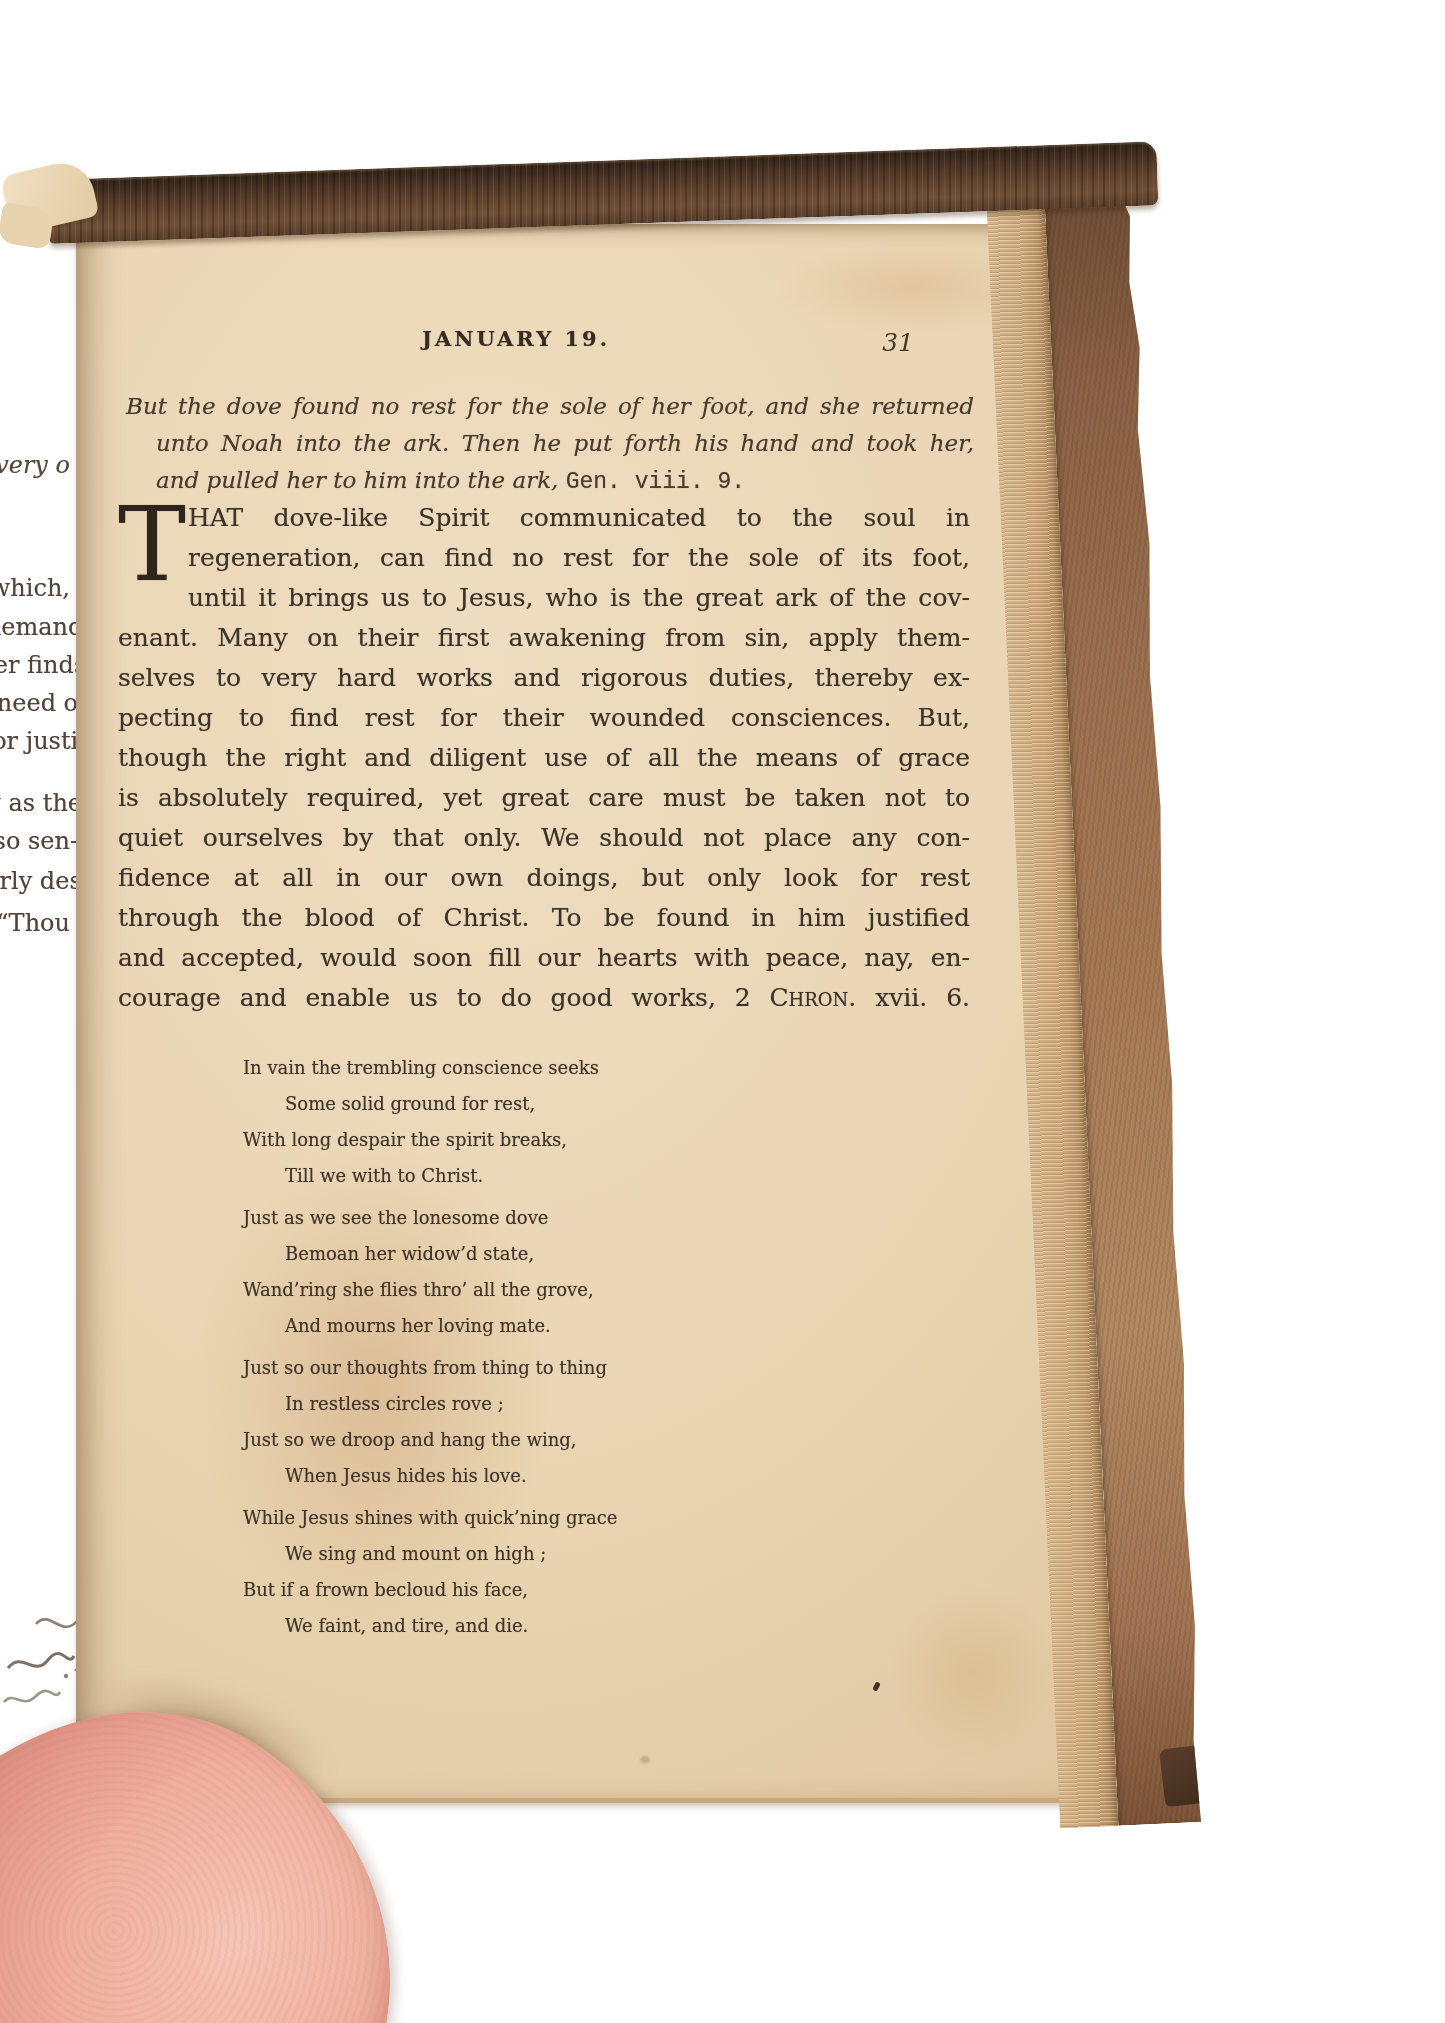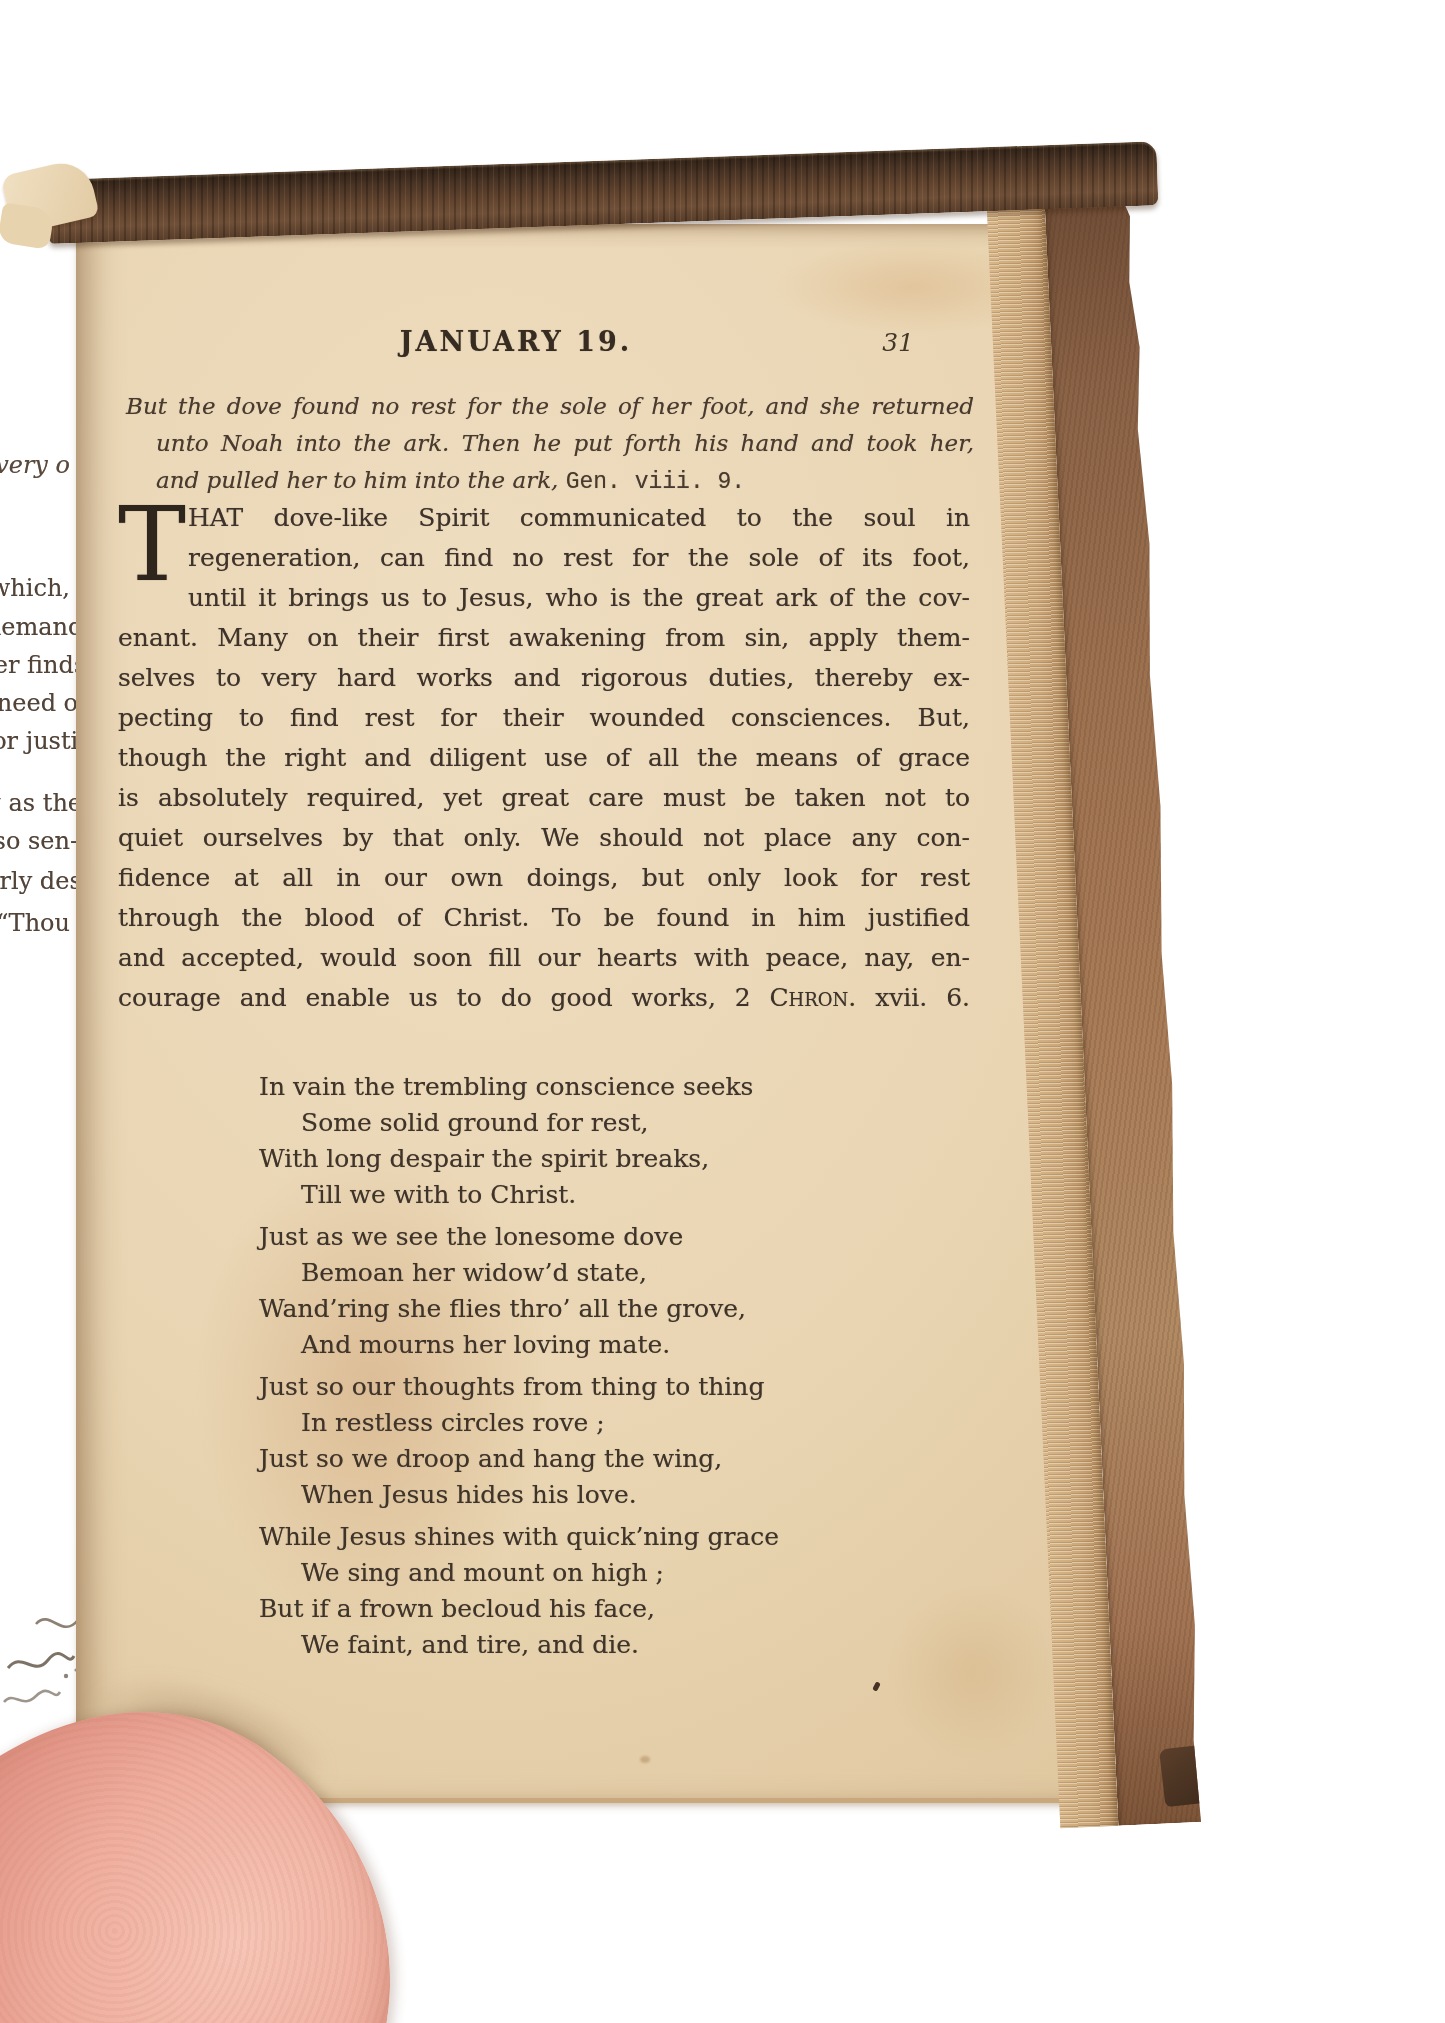--- a/index.html
+++ b/index.html
@@ -72,44 +72,44 @@
     clip-path:polygon(0 0,78% 0,92% 2%,88% 6%,96% 10%,90% 15%,97% 22%,91% 30%,96% 38%,90% 47%,95% 55%,89% 64%,94% 72%,88% 80%,93% 88%,86% 95%,90% 100%,0 100%);
     box-shadow:inset 4px 0 6px -3px rgba(50,30,15,.5);
   }
   .corner-dark{position:absolute;left:46px;bottom:18px;width:52px;height:58px;
     background:linear-gradient(150deg,#5a3f2b,#3e2a1b);border-radius:8px 4px 10px 6px;
     transform:rotate(-4deg);}
   
   .header-row{position:absolute;left:118px;top:326px;width:852px;height:44px;z-index:3;}
   .page-header{
     text-align:center;transform:translateX(-28px);
-    font-size:27px;letter-spacing:3px;color:#362c22;font-weight:bold;
+    font-size:21px;letter-spacing:3px;color:#362c22;font-weight:bold;
     text-shadow:0 0 1px rgba(54,44,34,.45);
   }
   .page-number{position:absolute;right:56px;top:2px;font-size:25px;color:#453829;font-style:italic;}
   .scripture{position:absolute;left:126px;top:388px;width:848px;z-index:3;
     font-style:italic;font-size:23px;line-height:37px;color:#483a2e;
     text-shadow:0 0 .7px rgba(72,58,46,.55);}
   .s-line{text-align:justify;text-align-last:justify;}
   .s-line.indent{margin-left:30px;}
   .s-line.noj{text-align:left;text-align-last:left;}
   .cite{font-style:normal;font-family:Liberation Mono, monospace;}
   .body-par{position:absolute;left:118px;top:498px;width:852px;z-index:3;
     font-size:25px;line-height:40px;color:#3e332a;
     text-shadow:0 0 .7px rgba(62,51,42,.55);}
   .dropcap{
     float:left;width:62px;height:80px;overflow:visible;
     font-size:102px;line-height:90px;color:#2e251c;margin:2px 8px 0 0;
     text-shadow:0 0 1px rgba(46,37,28,.6);
   }
   .b-line{text-align:justify;text-align-last:justify;}
   .sc{font-variant:small-caps;}
-  .hymns{position:absolute;left:259px;top:1050px;width:640px;z-index:3;
-    font-size:25px;line-height:36px;color:#3f342a;
-    text-shadow:0 0 .7px rgba(63,52,42,.5);margin-top:19px;}
+  .hymns{position:absolute;left:243px;top:1050px;width:640px;z-index:3;
+    font-size:18px;line-height:36px;color:#3f342a;
+    text-shadow:0 0 .7px rgba(63,52,42,.5);}
   .stanza{margin:0 0 6px 0;}
   .h-line.even{margin-left:42px;}
   
   .scribble{position:absolute;left:2px;top:1606px;z-index:2;opacity:.85;}
   
   .thumb-shadow{position:absolute;left:40px;top:1668px;width:340px;height:140px;z-index:5;
     background:radial-gradient(closest-side, rgba(120,80,50,.35), transparent 75%);
     filter:blur(8px);transform:rotate(18deg);}
   .finger2{position:absolute;left:34px;top:1962px;width:220px;height:130px;z-index:5;
     background:linear-gradient(160deg,#dd9884,#c77e6d);border-radius:50%;transform:rotate(22deg);}

